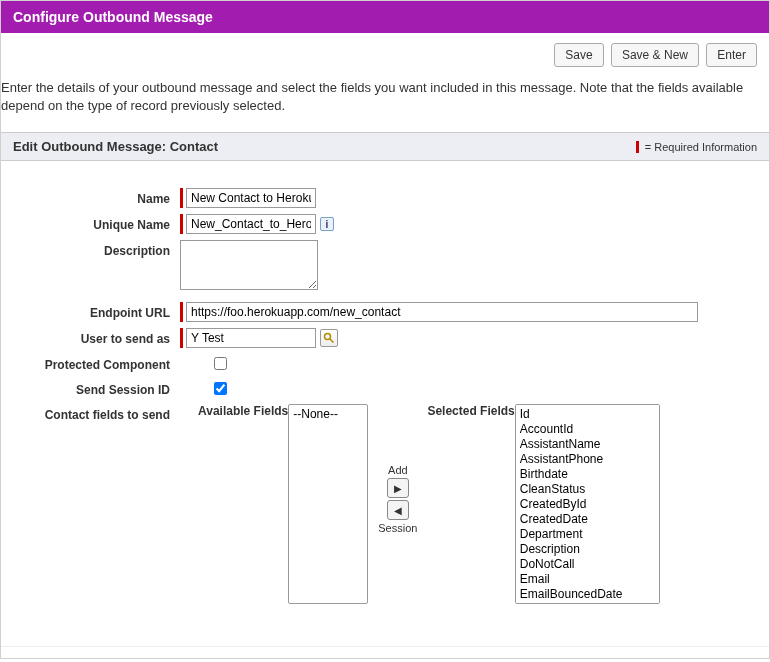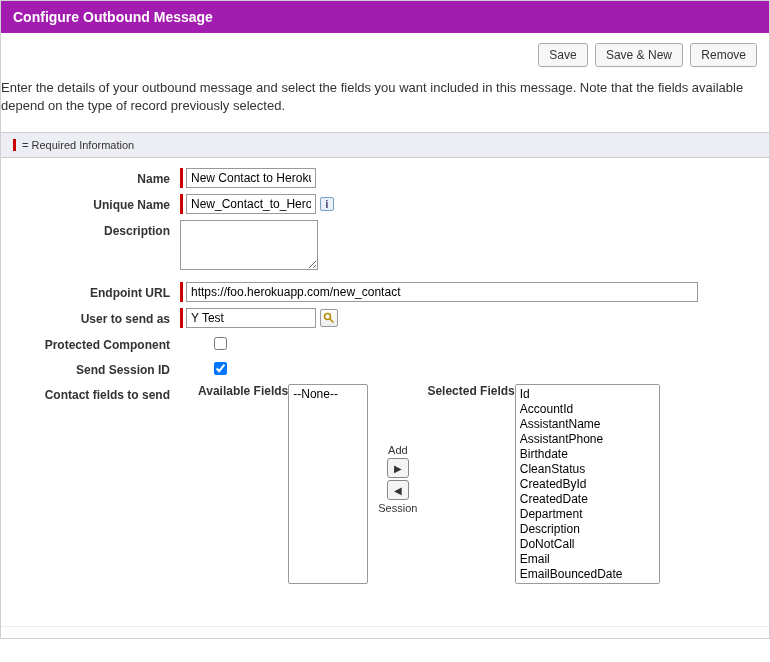--- a/index.html
+++ b/index.html
@@ -63,21 +63,21 @@
     align-items: center;
     gap: 6px;
   }
   .req-bar-legend {
     display: inline-block;
     width: 3px;
     height: 12px;
     background: #c00;
   }
   .form-area {
-    padding: 10px 14px 20px 14px;
+    padding: 27px 14px 20px 14px;
   }
   .form-row {
     display: flex;
     align-items: flex-start;
     margin-bottom: 6px;
   }
   .form-label {
     width: 165px;
     text-align: right;
     padding-right: 10px;
@@ -189,26 +189,27 @@
 
 <div class="page-wrap">
 
   <div class="titlebar">
     <span>Configure Outbound Message</span>
   </div>
 
   <div class="button-row">
     <button>Save</button>
     <button>Save &amp; New</button>
-    <button>Remove</button>
+    <button>Enter</button>
   </div>
 
   <div class="intro">Enter the details of your outbound message and select the fields you want included in this message. Note that the fields available depend on the type of record previously selected.</div>
 
   <div class="section-header">
+    <span class="section-header-title">Edit Outbound Message: Contact</span>
     <span class="required-legend">
       <span class="req-bar-legend"></span>
       <span>= Required Information</span>
     </span>
   </div>
 
   <div class="form-area">
 
     <div class="form-row">
       <div class="form-label">Name</div>

